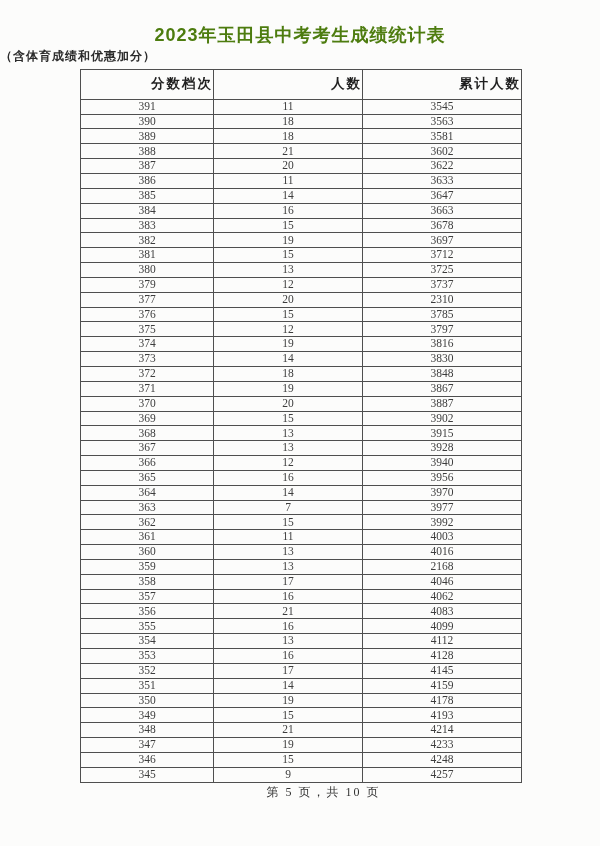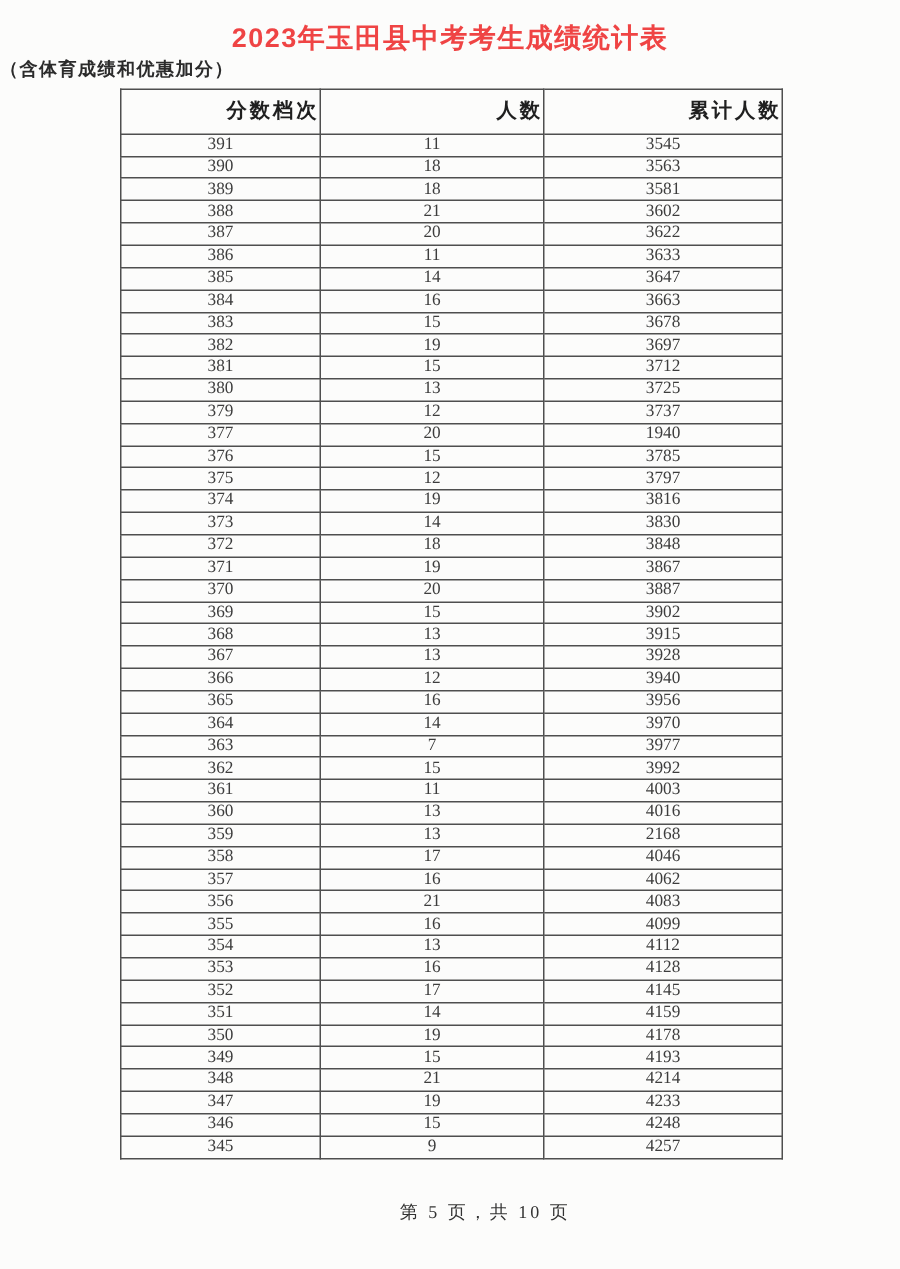--- a/index.html
+++ b/index.html
@@ -13,26 +13,26 @@
     color: #333;
     font-family: "Liberation Serif", serif;
     overflow: hidden;
   }
   .page {
     position: relative;
     width: 600px;
     height: 846px;
   }
   .title {
-    padding-top: 16px;
+    padding-top: 26px;
     text-align: center;
     font-family: "Liberation Sans", sans-serif;
     font-weight: 700;
     font-size: 18px;
-    color: #ef4444;
+    color: #4d7c0f;
     letter-spacing: 1px;
     line-height: 1.1;
   }
   .subtitle {
     text-align: left;
     font-family: "Liberation Sans", sans-serif;
     font-weight: 600;
     font-size: 12px;
     color: #2b2b2b;
     margin-top: 2px;
@@ -67,21 +67,21 @@
   table.score-table td {
     height: 13.85px;
     font-size: 11.5px;
     color: #3d3d3d;
     line-height: 1;
   }
   col.c1 { width: 133px; }
   col.c2 { width: 149px; }
   col.c3 { width: 159px; }
   .footer {
-    margin-top: 27px;
+    margin-top: 1px;
     text-align: center;
     font-size: 12px;
     color: #333;
     letter-spacing: 2px;
     padding-left: 47px;
   }
 </style>
 </head>
 <body>
 
@@ -181,21 +181,21 @@
         <tr>
           <td>379</td>
           <td>12</td>
           <td>3737</td>
         </tr>
 
 
         <tr>
           <td>377</td>
           <td>20</td>
-          <td>1940</td>
+          <td>2310</td>
         </tr>
 
         <tr>
           <td>376</td>
           <td>15</td>
           <td>3785</td>
         </tr>
 
         <tr>
           <td>375</td>

